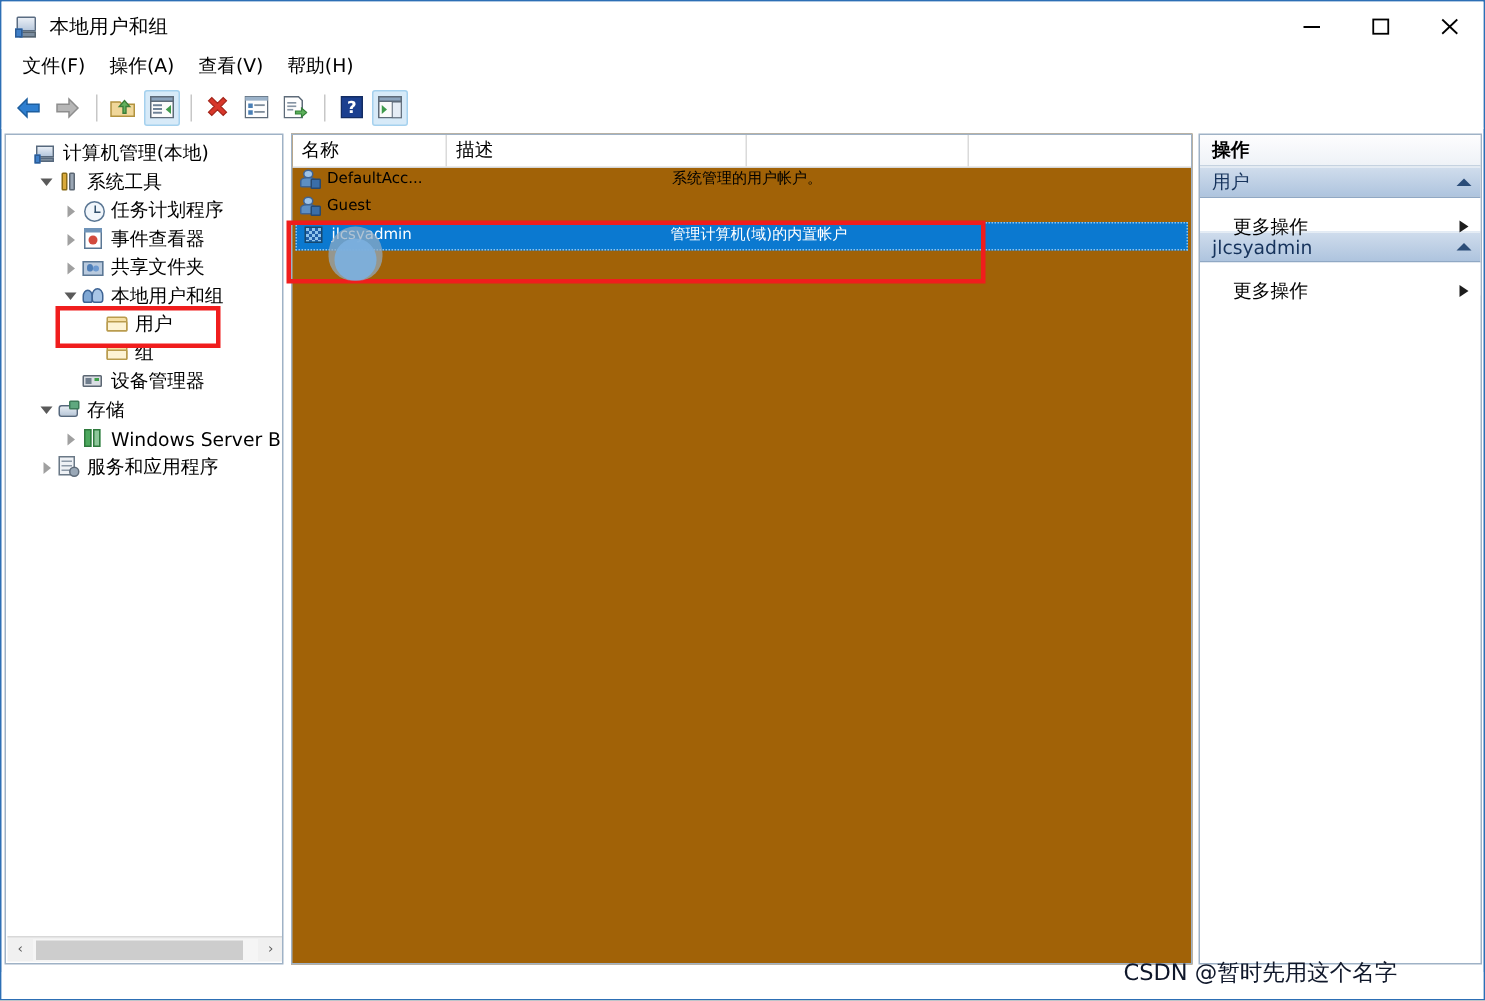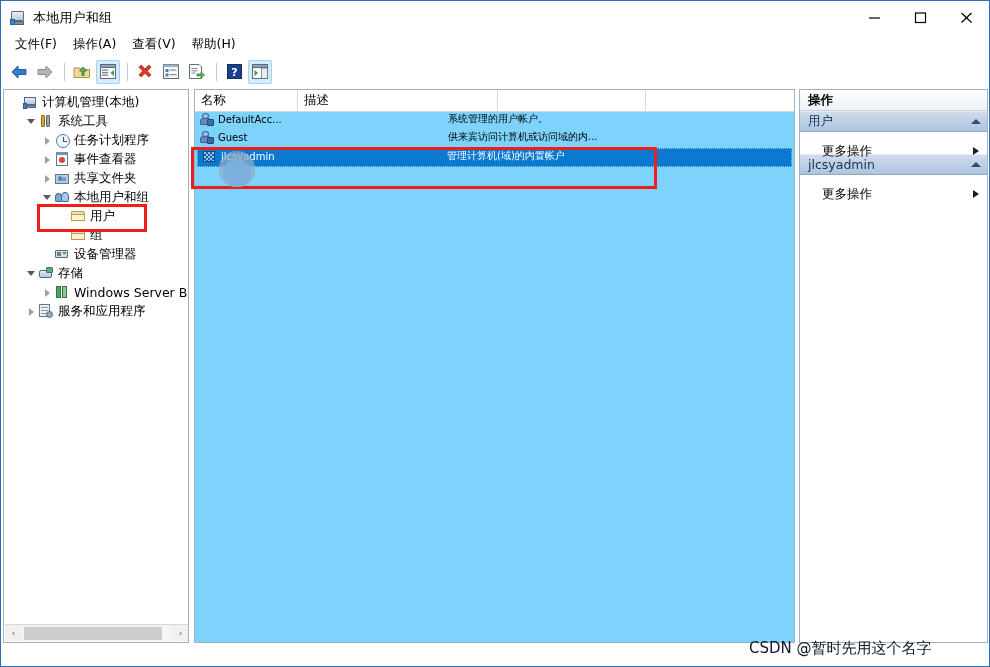--- a/index.html
+++ b/index.html
@@ -201,21 +201,21 @@
   .hs-thumb {
     position:absolute; left:2px; top:1px;
     width: 138px; height: 13px;
     background: #cdcdcd;
   }
 
   
   .list-pane {
     position: absolute; left: 193px; top: 88px;
     width: 601px; height: 554px;
-    background: #7dd3fc;
+    background: #a16207;
     border: 1px solid #9fb2c6;
     overflow: hidden;
   }
   .col-head {
     display: flex; height: 22px;
     background: #ffffff;
     border-bottom: 1px solid #d6d6d6;
     font-size: 12.5px;
   }
   .col {
@@ -631,21 +631,20 @@
         <div class="row">
           <div class="cell-name">
             <div class="uicon">
               <div class="head"></div>
               <div class="body"></div>
               <div class="badge"></div>
             </div>
             <span>Guest</span>
           </div>
           <div class="cell-full"></div>
-          <div class="cell-desc">供来宾访问计算机或访问域的内...</div>
         </div>
         <div class="row selected">
           <div class="cell-name">
             <div class="uicon admin">
               <div class="grid"></div>
             </div>
             <span>jlcsyadmin</span>
           </div>
           <div class="cell-full"></div>
           <div class="cell-desc">管理计算机(域)的内置帐户</div>

